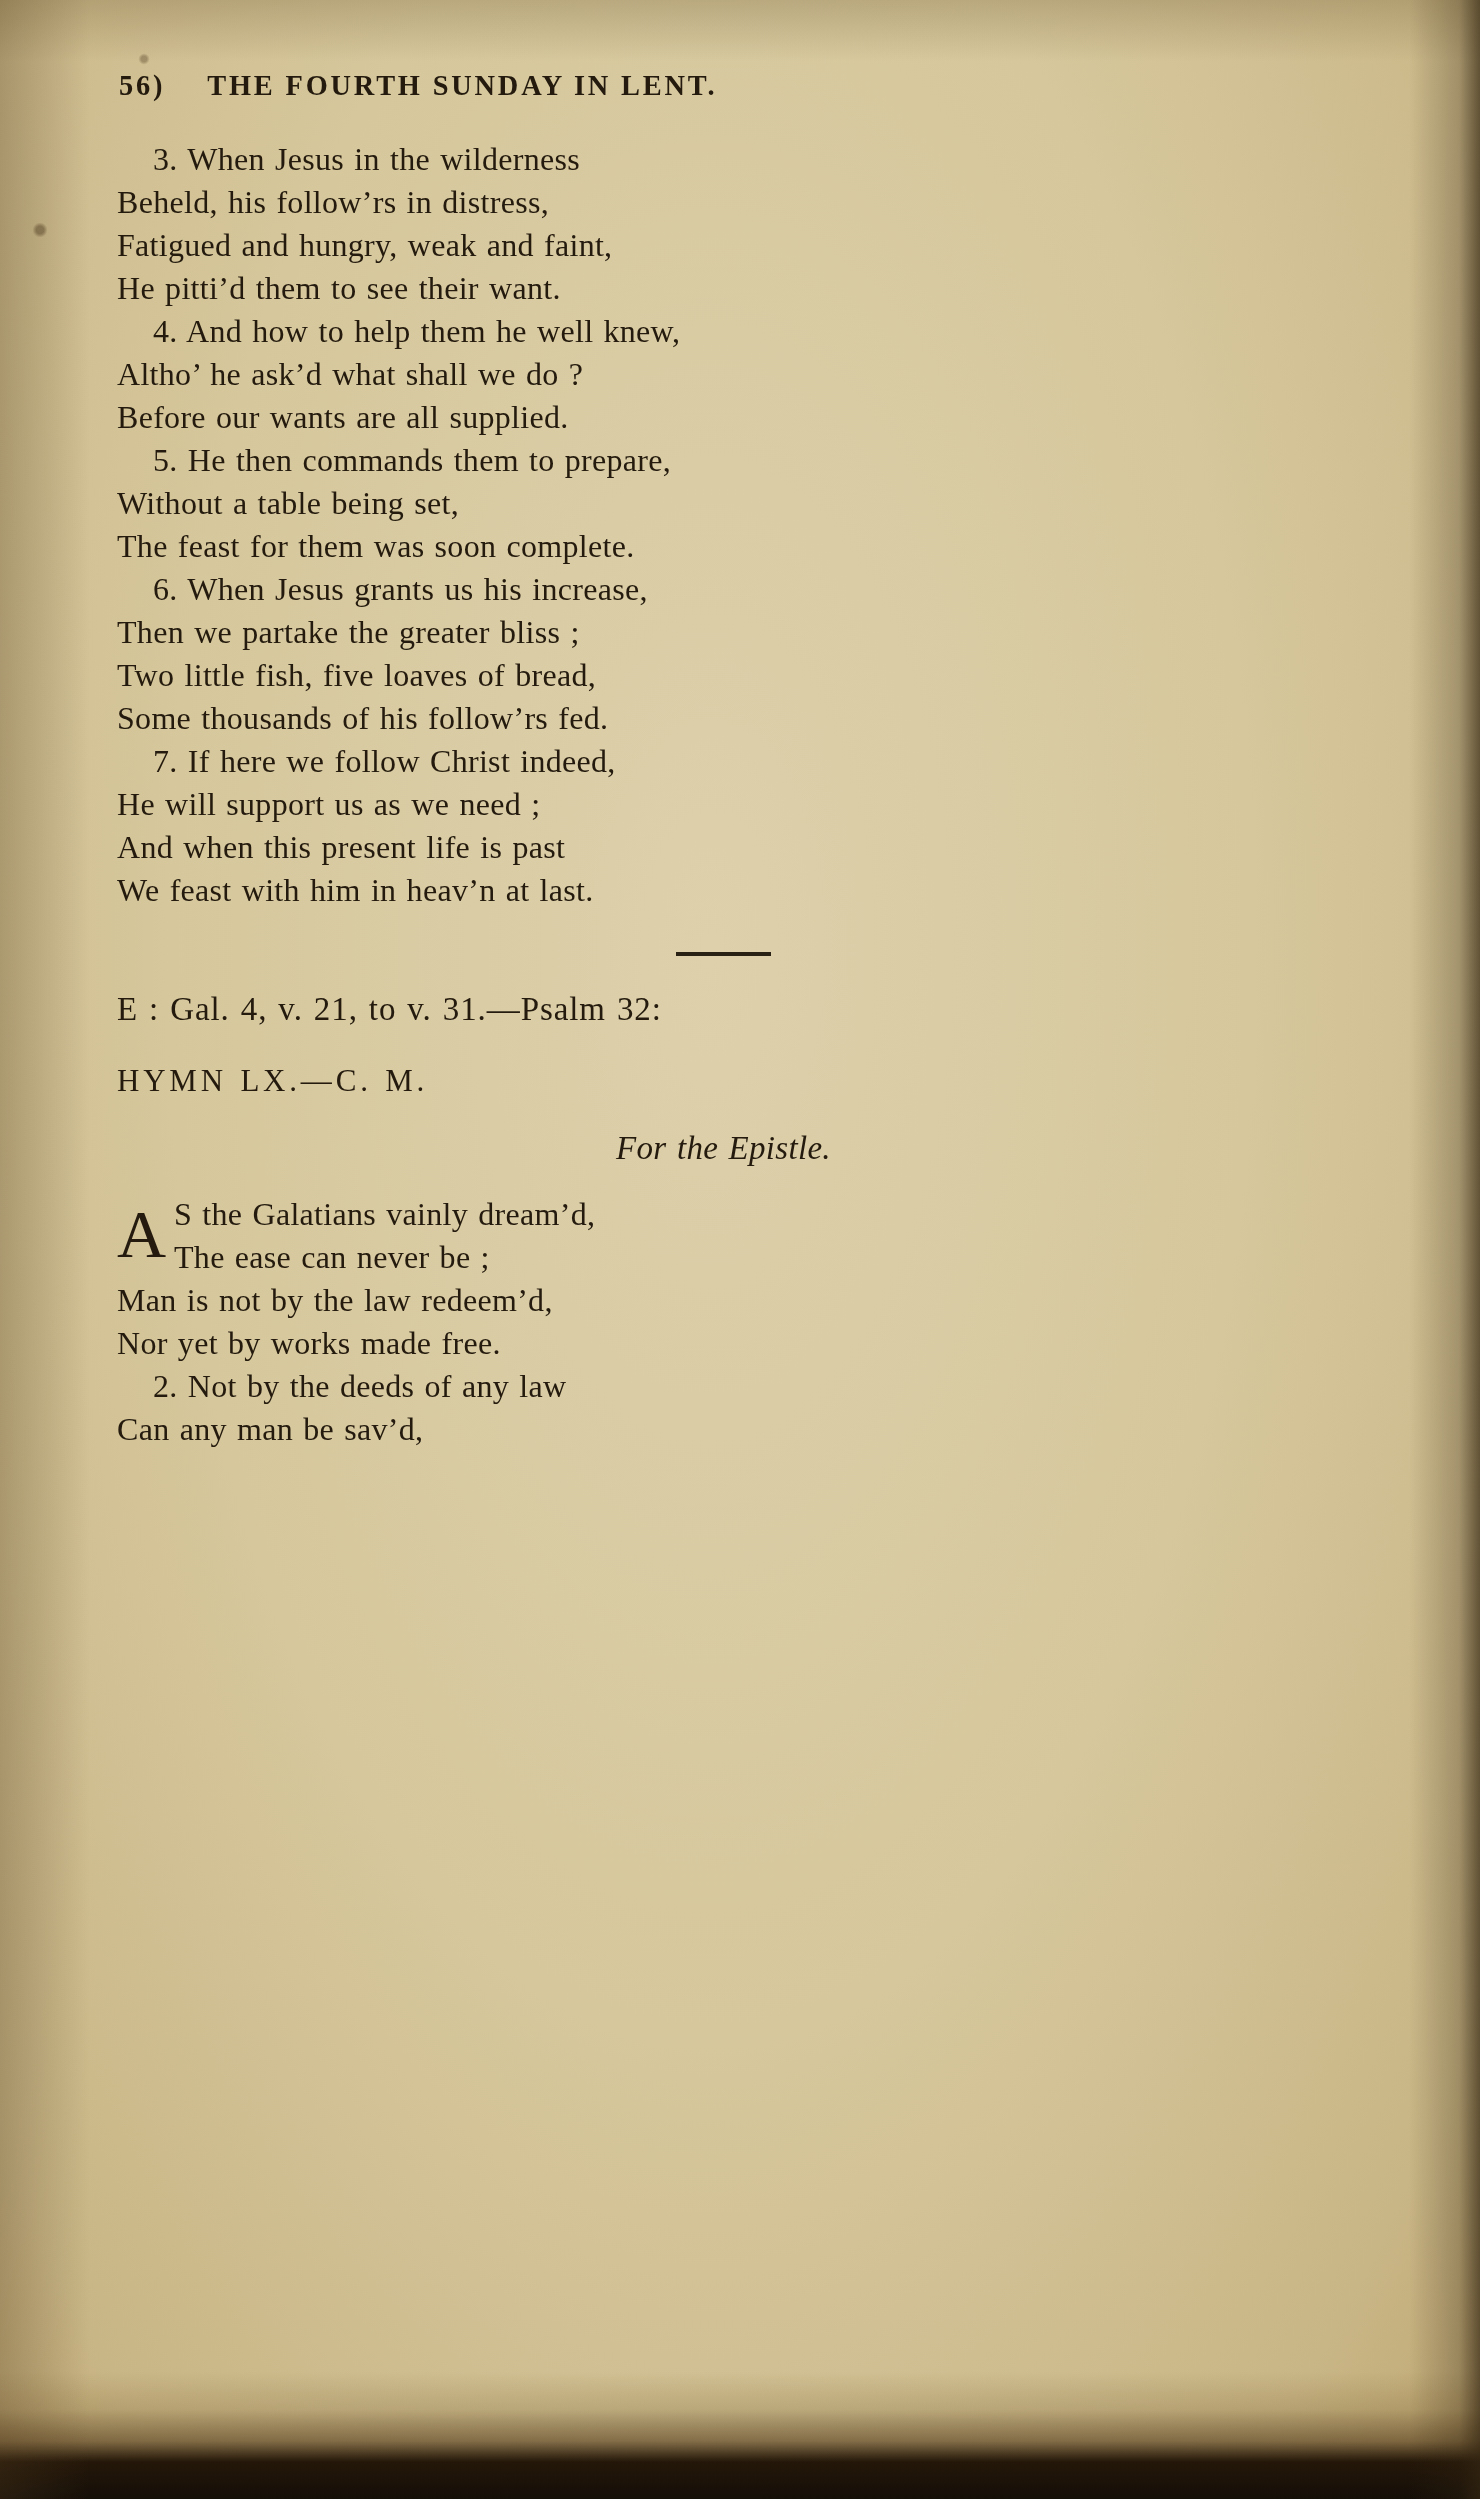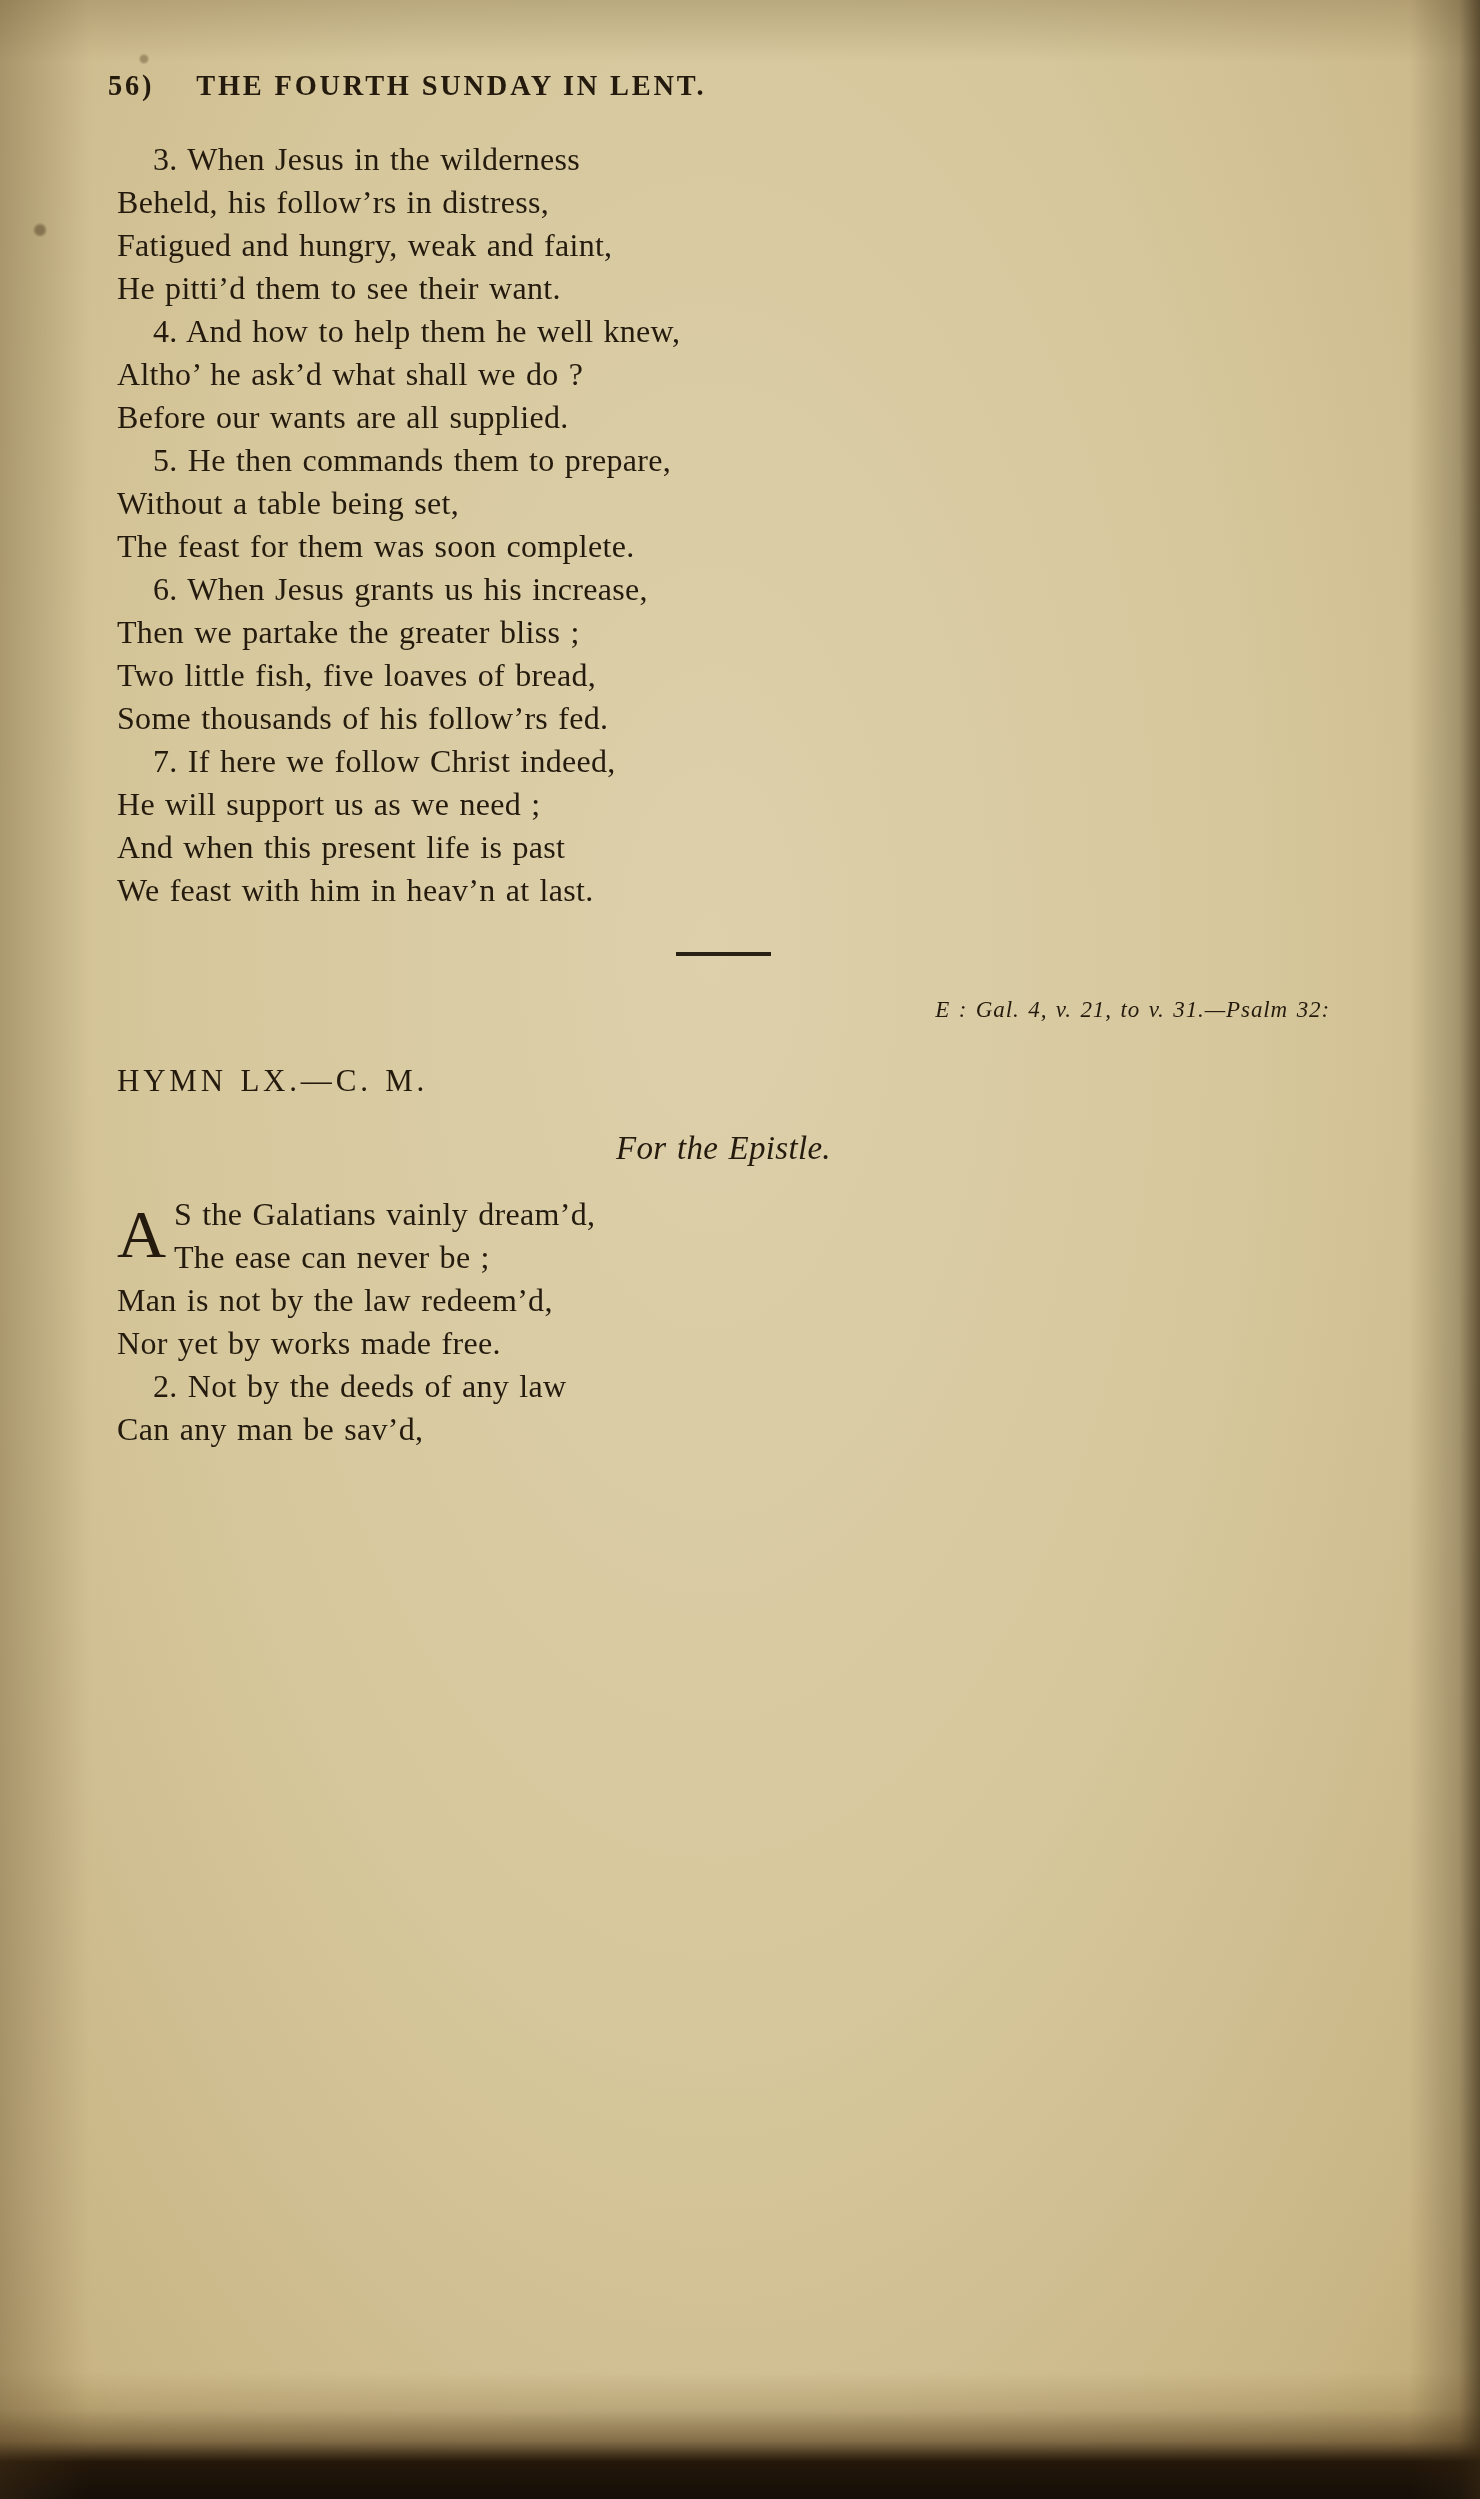--- a/index.html
+++ b/index.html
@@ -22,21 +22,21 @@
       radial-gradient(circle at 40px 230px, rgba(70,50,25,0.45) 0 3.8px, rgba(70,50,25,0) 7.6px),
       radial-gradient(circle at 144px 59px, rgba(70,50,25,0.35) 0 2.8px, rgba(70,50,25,0) 5.7px),
       linear-gradient(to left, rgba(52,38,18,0.70) 0px, rgba(52,38,18,0.28) 21px, rgba(52,38,18,0) 71px),
       linear-gradient(to right, rgba(84,62,32,0.30) 0px, rgba(84,62,32,0) 90px),
       linear-gradient(to top, #140e08 0px, #241709 38px, rgba(84,60,28,0.62) 59px, rgba(120,95,50,0.25) 90px, rgba(0,0,0,0) 128px),
       linear-gradient(to bottom, rgba(110,88,48,0.28) 0px, rgba(0,0,0,0) 62px),
       radial-gradient(ellipse at 48% 38%, #ddd0ab 0%, #d6c79c 50%, #c9b686 85%, #bda571 100%);
   }
   .page-header {
     position: absolute;
-    left: 108px;
+    left: 119px;
     top: 70px;
     font-size: 28.4px;
     font-weight: bold;
     letter-spacing: 2.8px;
     white-space: nowrap;
   }
   .page-num {
     margin-right: 42px;
   }
   .text-block {
@@ -56,24 +56,23 @@
     text-indent: 36px;
   }
   .divider {
     width: 95px;
     border: 0;
     border-top: 4.7px solid #2a2115;
     margin: 40px auto 0 auto;
   }
   .reference {
     margin: 32px 0 0 0;
-    text-align: right;
-    font-size: 23px;
+    text-align: left;
+    font-size: 33px;
     letter-spacing: 0.9px;
-    font-style: italic;
   }
   .hymn-title {
     margin: 28.4px 0 0 0;
     font-size: 31px;
     font-weight: normal;
     letter-spacing: 3.8px;
   }
   .hymn-subtitle {
     margin: 25px 0 0 0;
     text-align: center;

